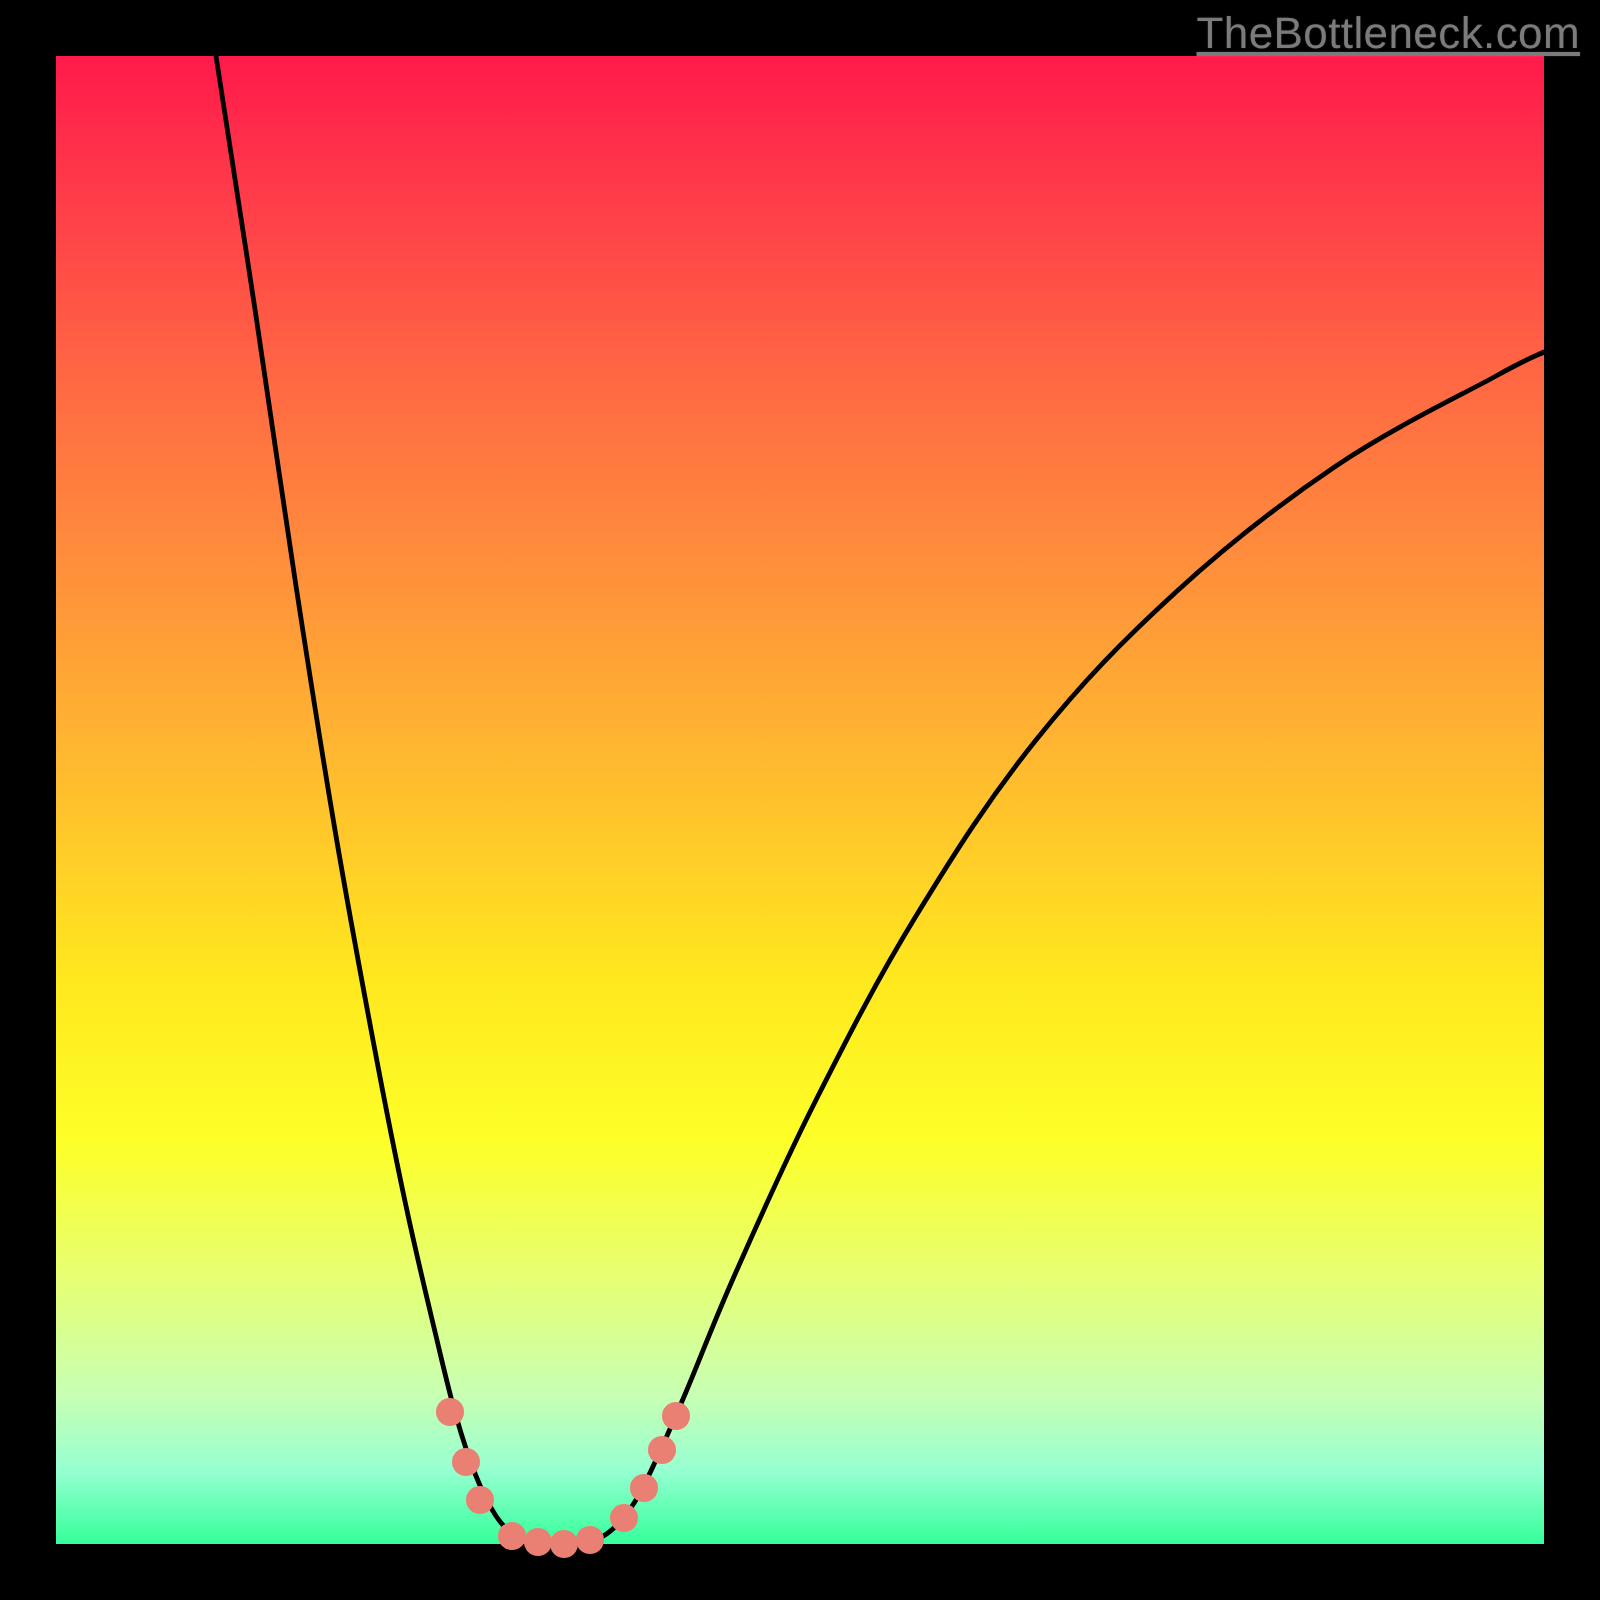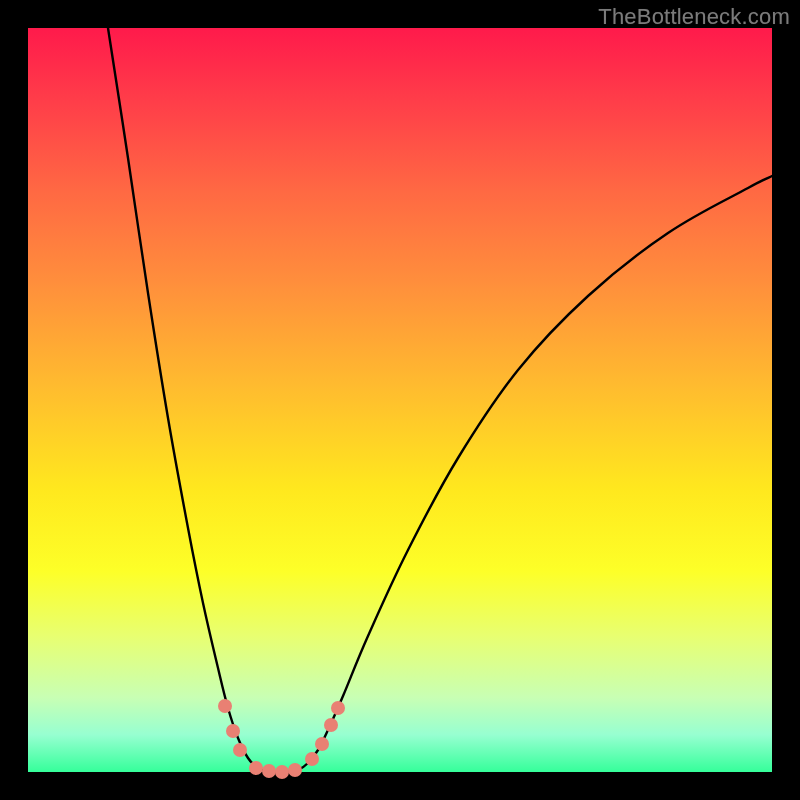--- a/index.html
+++ b/index.html
@@ -42,20 +42,21 @@
   .watermark {
     position: absolute;
     top: 4px;
     right: 10px;
     color: #7b7b7b;
     font-size: 22px;
     font-weight: 500;
     letter-spacing: 0.2px;
     text-shadow: 0 0 1px rgba(255,255,255,0.15);
     z-index: 5;
+    text-decoration: underline;
   }
   svg.curve {
     position: absolute;
     top: 0;
     left: 0;
     width: 744px;
     height: 744px;
     overflow: visible;
   }
 </style>

